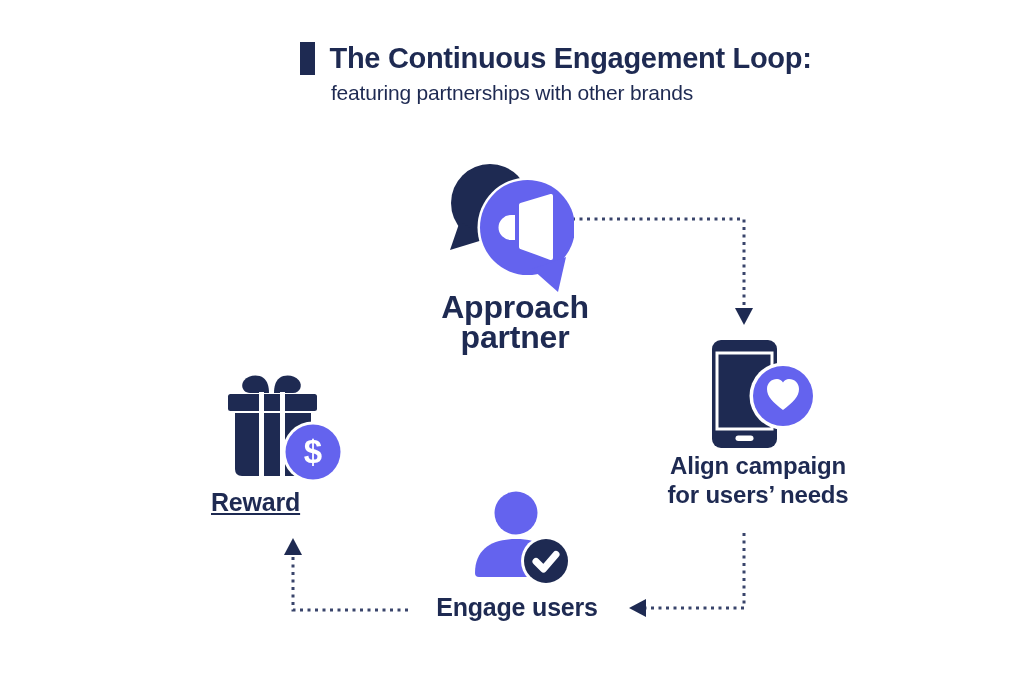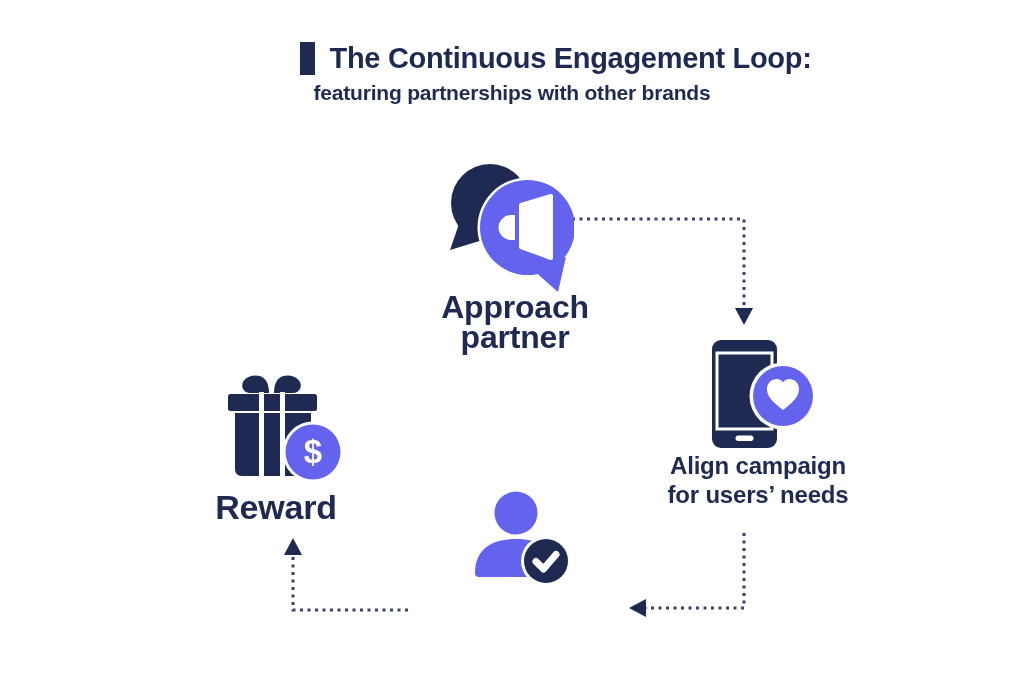--- a/index.html
+++ b/index.html
@@ -14,31 +14,31 @@
     font-family:"Liberation Sans", sans-serif;color:var(--navy);overflow:hidden;
   }
   .header{
     position:absolute;top:42px;left:0;width:1024px;
     display:flex;justify-content:center;align-items:center;margin-left:44px;
   }
   .title-marker{width:15px;height:33px;background:var(--navy);margin-right:14px;flex:0 0 auto;}
   .title-text{font-size:29px;font-weight:700;letter-spacing:-0.3px;}
   .subtitle{
     position:absolute;top:81px;left:0;width:1024px;text-align:center;
-    font-size:21px;font-weight:700;letter-spacing:-0.2px;
+    font-size:21px;font-weight:400;letter-spacing:-0.2px;
   }
   .icon{position:absolute;}
   .icon svg{display:block;}
   .step-label{
     position:absolute;font-weight:700;white-space:pre-line;letter-spacing:-0.2px;
   }
   .label-approach{left:425px;top:292px;width:180px;text-align:center;font-size:32px;line-height:30px;}
   .label-align{left:648px;top:451px;width:220px;text-align:center;font-size:24px;line-height:29px;}
   .label-engage{left:417px;top:593px;width:200px;text-align:center;font-size:25px;}
-  .label-reward{left:211px;top:488px;width:130px;text-align:center;font-size:34px;}
+  .label-reward{left:211px;top:488px;width:130px;text-align:left;font-size:25px;text-decoration:underline;}
   .connectors{position:absolute;left:0;top:0;}
 </style>
 </head>
 <body>
 
 <div class="stage">
 
   <div class="header">
     <div class="title-marker"></div>
     <div class="title-text">The Continuous Engagement Loop:</div>
@@ -89,20 +89,21 @@
 
   <div class="icon" style="left:468px;top:489px;">
     <svg width="110" height="96" viewBox="0 0 110 96">
       <circle cx="48" cy="24" r="21.5" fill="#6463ee"></circle>
       <path d="M 7,84 C 7,60 24,50 48,50 C 72,50 89,60 89,84 Q 89,88 85,88 L 11,88 Q 7,88 7,84 Z" fill="#6463ee"></path>
       <circle cx="78" cy="72" r="25" fill="#ffffff"></circle>
       <circle cx="78" cy="72" r="22" fill="#1e2a52"></circle>
       <polyline points="68,72.5 75.5,80 88,65.5" fill="none" stroke="#ffffff" stroke-width="7" stroke-linecap="round" stroke-linejoin="round"></polyline>
     </svg>
   </div>
+  <div class="step-label label-engage">Engage users</div>
 
   <div class="icon" style="left:226px;top:372px;">
     <svg width="122" height="114" viewBox="0 0 122 114">
       <path d="M 43,21 L 24,21 C 17,21 14,13.5 18,8.5 C 22.5,3 32,2 37.5,6 C 41.5,9 43,14.5 43,21 Z" fill="#1e2a52"></path>
       <path d="M 48,21 L 67,21 C 74,21 77,13.5 73,8.5 C 68.5,3 59,2 53.5,6 C 49.5,9 48,14.5 48,21 Z" fill="#1e2a52"></path>
       <rect x="2" y="22" width="89" height="17" rx="2.5" fill="#1e2a52"></rect>
       <path d="M 9,41 H 85 V 97 Q 85,104 78,104 H 16 Q 9,104 9,97 Z" fill="#1e2a52"></path>
       <rect x="33" y="20" width="5" height="86" fill="#ffffff"></rect>
       <rect x="54" y="20" width="5" height="86" fill="#ffffff"></rect>
       <circle cx="87" cy="80" r="30.5" fill="#ffffff"></circle>

